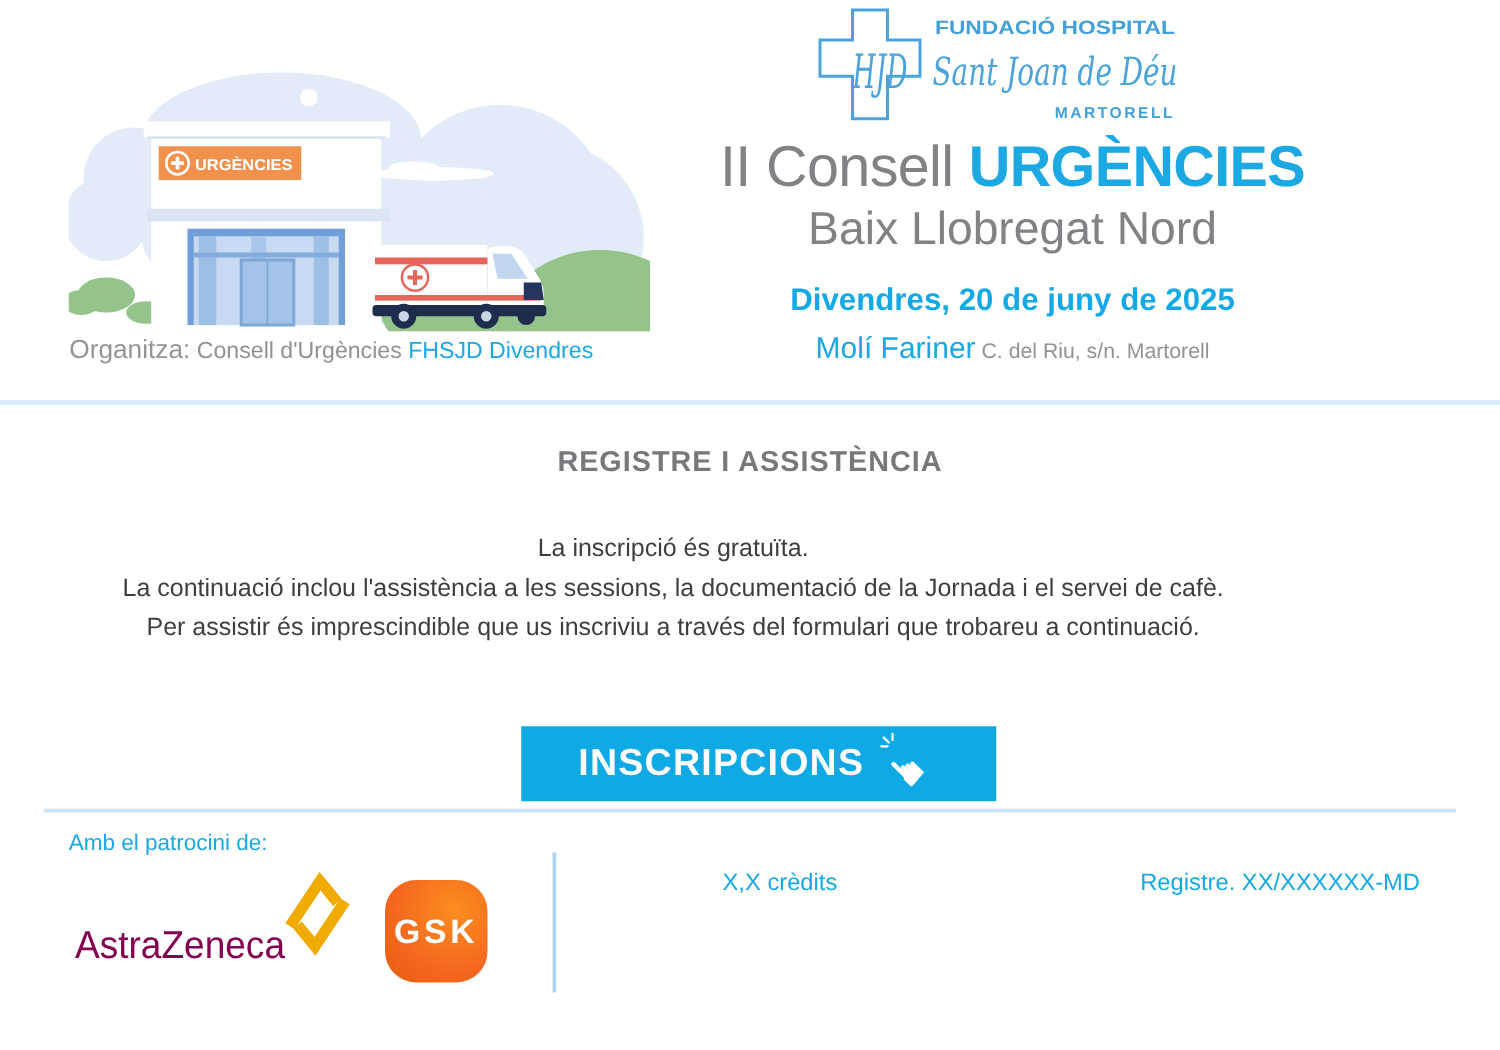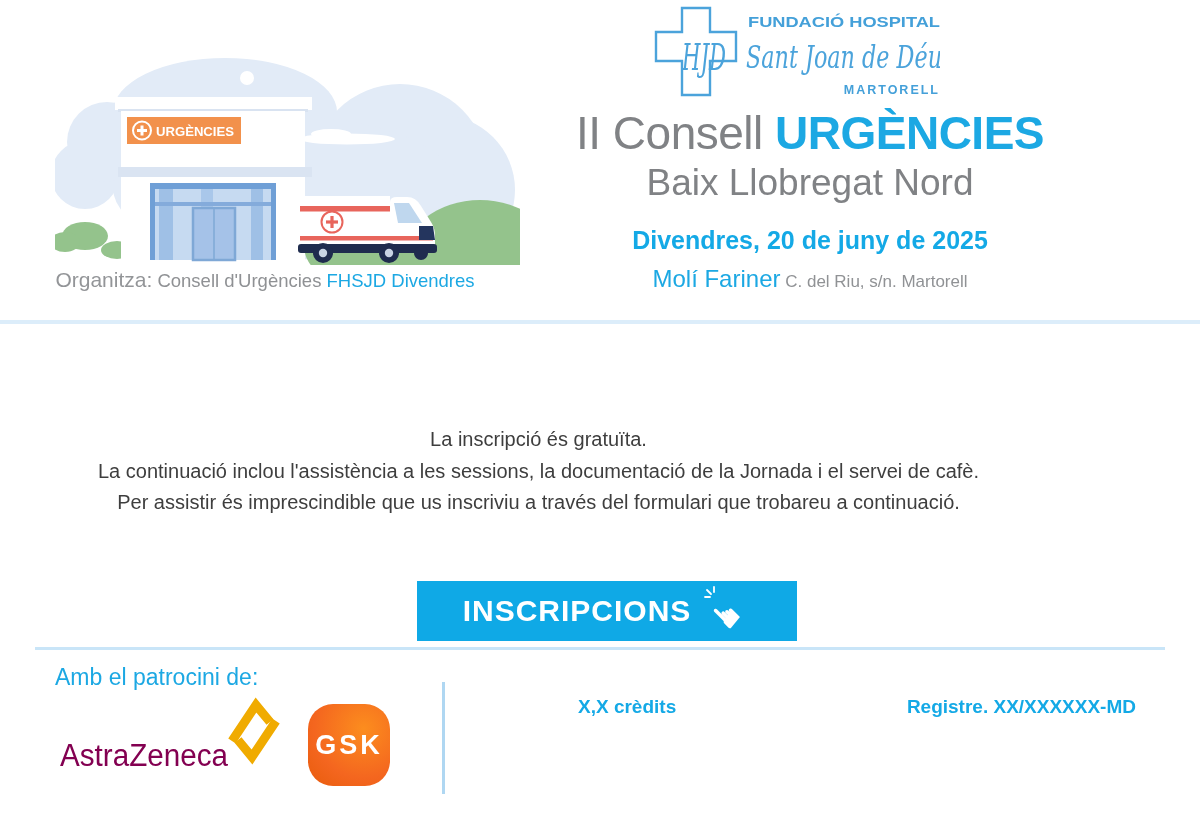--- a/index.html
+++ b/index.html
@@ -40,33 +40,33 @@
                                  font-family:"Liberation Sans", sans-serif; }
   .click-hand { position:relative; width:44px; height:44px; }
   .click-hand .hand-glyph { position:absolute; left:4px; top:6px; color:#fff; font-size:34px;
                             font-family:"DejaVu Sans", sans-serif; display:inline-block;
                             transform:rotate(-135deg); }
   .click-hand svg { position:absolute; left:-6px; top:-4px; }
 
   .divider-2 { position:absolute; left:35px; top:647px; width:1130px; height:3px; background:#c9e5f8; }
 
   
-  .sponsor-heading { position:absolute; left:55px; top:664px; font-size:23px; color:#1ca8e3; }
+  .sponsor-heading { position:absolute; left:55px; top:664px; font-size:18px; color:#1ca8e3; }
   .az-logo { position:absolute; left:60px; top:693px; width:232px; height:92px; }
   .gsk-logo { position:absolute; left:308px; top:704px; width:82px; height:82px; border-radius:25px;
               background:radial-gradient(circle at 68% 30%, #fc8d1e 0%, #f4661f 62%, #e85c0c 100%);
               display:flex; align-items:center; justify-content:center; }
   .gsk-logo span { color:#fff; font-size:27px; font-weight:bold; letter-spacing:3px; }
 
   .vert-divider { position:absolute; left:442px; top:682px; width:3px; height:112px; background:#afd7f2; }
 
   .accreditation { position:absolute; left:578px; top:680px; width:558px; }
   .accreditation p { font-size:17.5px; color:#9c9fa2; line-height:25px; }
   .accreditation .credits-row { display:flex; justify-content:space-between; margin-top:16px; }
-  .accreditation .credits-row span { color:#14a9e6; font-size:19px; font-weight:bold; }
+  .accreditation .credits-row span { color:#14a9e6; font-size:19px; font-weight:normal; }
 </style>
 </head>
 <body>
 
 <div class="page">
 
   <svg class="hero-illustration" viewBox="0 0 465 215">
 
     <g fill="#e2ebf7">
       <circle cx="30" cy="125" r="34"></circle>
@@ -152,20 +152,21 @@
 
   <div class="event-head">
     <div class="event-title"><span>II Consell </span><span class="title-blue">URGÈNCIES</span></div>
     <div class="event-subtitle">Baix Llobregat Nord</div>
     <div class="event-date">Divendres, 20 de juny de 2025</div>
     <div class="event-venue"><span class="venue-name">Molí Fariner</span><span class="venue-address"> C. del Riu, s/n. Martorell</span></div>
   </div>
 
   <div class="divider-1"></div>
 
+  <div class="reg-heading">REGISTRE I ASSISTÈNCIA</div>
 
   <div class="reg-paragraph">
     <div>La inscripció és gratuïta.</div>
     <div>La continuació inclou l'assistència a les sessions, la documentació de la Jornada i el servei de cafè.</div>
     <div>Per assistir és imprescindible que us inscriviu a través del formulari que trobareu a continuació.</div>
   </div>
 
   <button class="inscripcions-btn">
     <span class="btn-label">INSCRIPCIONS</span>
     <span class="click-hand">

